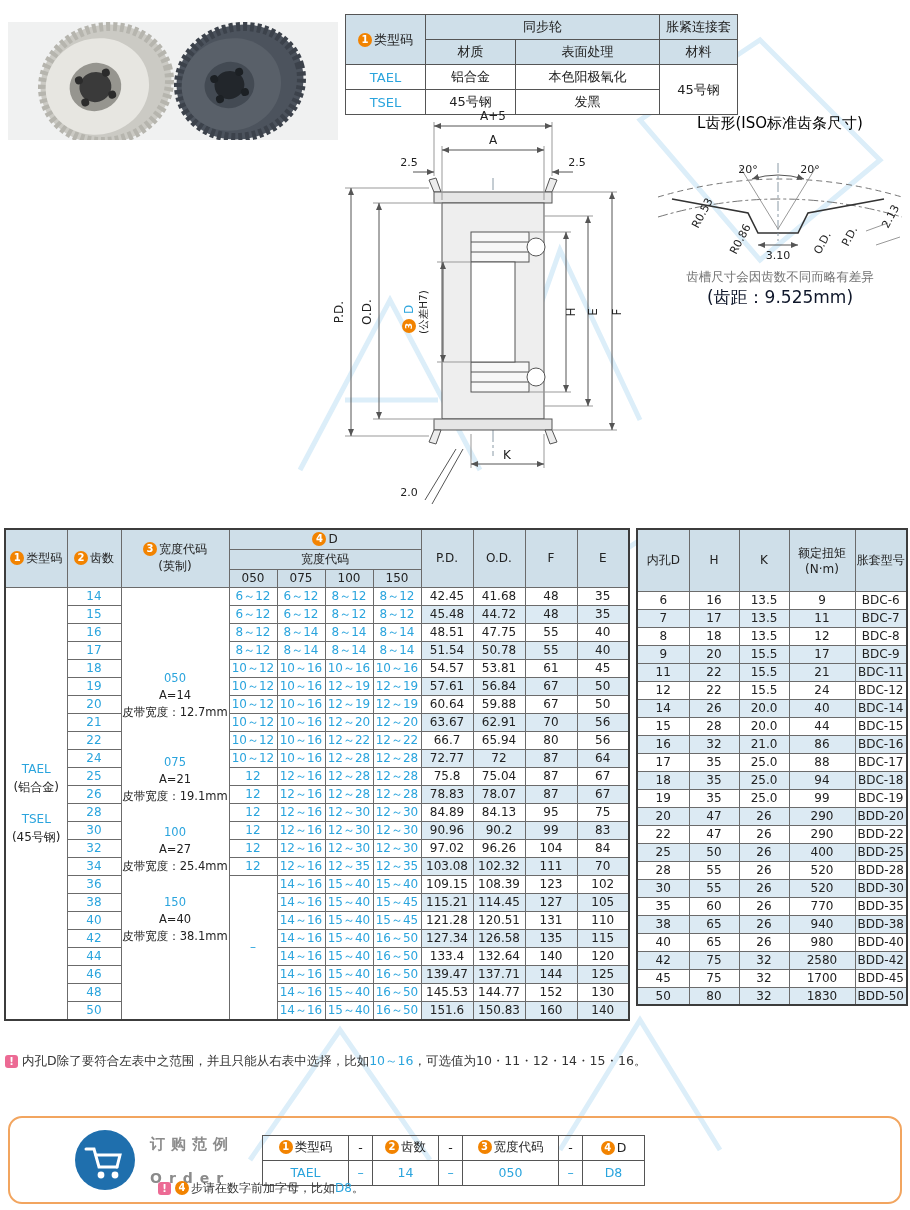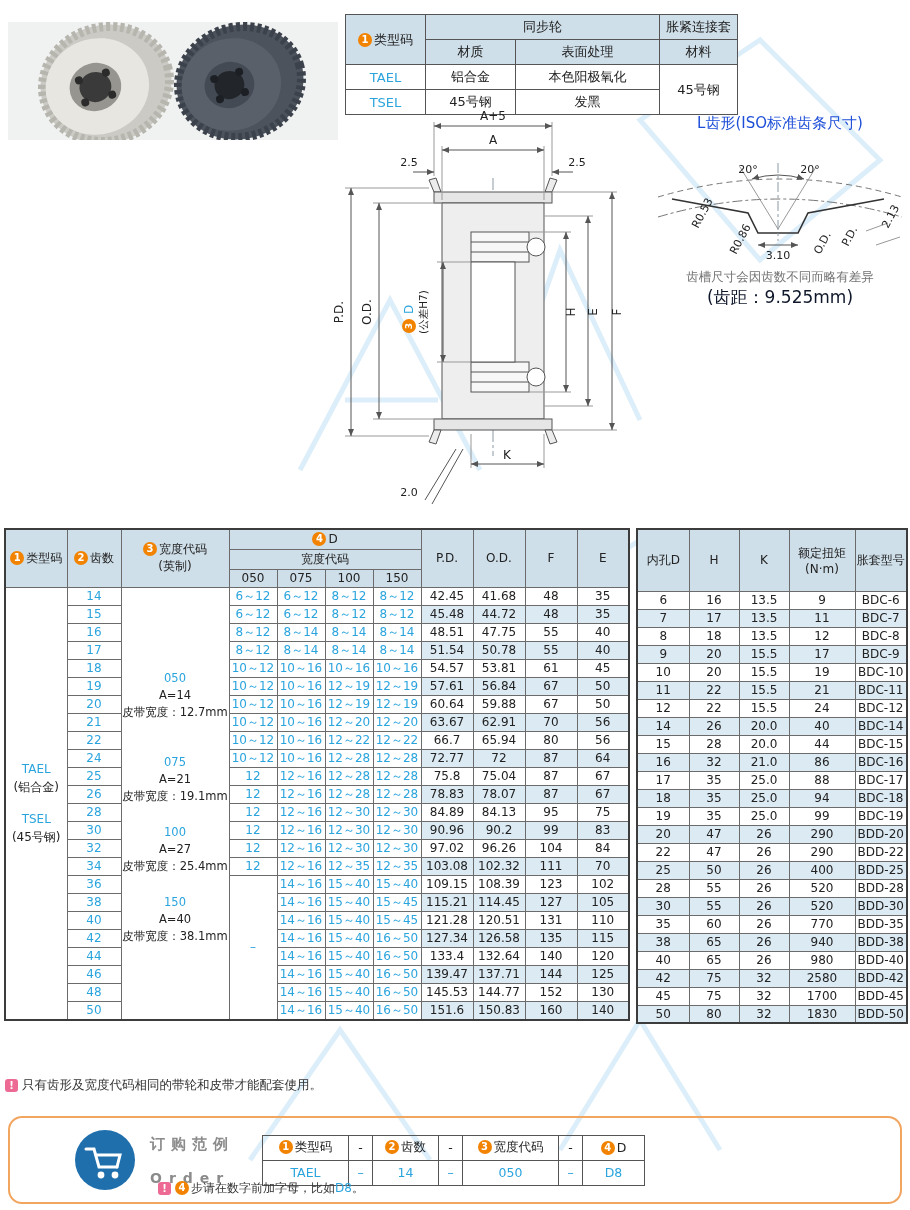--- a/index.html
+++ b/index.html
@@ -220,21 +220,21 @@
       <line x1="219" y1="330" x2="219" y2="364" stroke="#999"></line>
     <line x1="146" y1="360" x2="219" y2="360" stroke="#555" marker-start="url(#arb)" marker-end="url(#ar)"></line>
     <text x="182" y="355" font-size="12" text-anchor="middle" fill="#222">K</text>
 
     <line x1="131" y1="345" x2="100" y2="396" stroke="#555"></line>
     <line x1="138" y1="345" x2="107" y2="400" stroke="#555"></line>
     <text x="84" y="392" font-size="11" text-anchor="middle" fill="#222">2.0</text>
   </svg>
 
   <div class="abs" style="left:652px; top:114px; width:256px;">
-    <div style="font-size:15px; text-align:center; color:#1d4ed8;">L齿形(ISO标准齿条尺寸)</div>
+    <div style="font-size:15px; text-align:center; color:#000000;">L齿形(ISO标准齿条尺寸)</div>
     <svg width="256" height="132" viewBox="0 0 256 132">
       <defs>
         <marker id="ar2" markerWidth="8" markerHeight="8" refX="7" refY="3" orient="auto">
           <path d="M0,0 L7,3 L0,6 z" fill="#555"></path>
         </marker>
         <marker id="arb2" markerWidth="8" markerHeight="8" refX="1" refY="3" orient="auto">
           <path d="M8,0 L1,3 L8,6 z" fill="#555"></path>
         </marker>
       </defs>
 
@@ -641,27 +641,20 @@
           <td>12</td>
           <td>BDC-8</td>
         </tr>
         <tr class="stripe">
           <td>9</td>
           <td>20</td>
           <td>15.5</td>
           <td>17</td>
           <td>BDC-9</td>
         </tr>
-        <tr>
-          <td>10</td>
-          <td>20</td>
-          <td>15.5</td>
-          <td>19</td>
-          <td>BDC-10</td>
-        </tr>
         <tr class="stripe">
           <td>11</td>
           <td>22</td>
           <td>15.5</td>
           <td>21</td>
           <td>BDC-11</td>
         </tr>
         <tr>
           <td>12</td>
           <td>22</td>
@@ -784,22 +777,22 @@
         <tr class="stripe">
           <td>50</td>
           <td>80</td>
           <td>32</td>
           <td>1830</td>
           <td>BDD-50</td>
         </tr>
       </tbody>
   </table>
 
-  <div class="note" style="top:1077px;">
-    <span class="ni">!</span><span>只有齿形及宽度代码相同的带轮和皮带才能配套使用。</span>
+  <div class="note" style="top:1053px;">
+    <span class="ni">!</span><span>内孔D除了要符合左表中之范围，并且只能从右表中选择，比如</span><span class="b">10～16</span><span>，可选值为10・11・12・14・15・16。</span>
   </div>
 
   <div class="order-box">
     <div class="order-inner">
       <svg width="66" height="66" viewBox="0 0 66 66" style="flex:none;">
         <circle cx="33" cy="33" r="30" fill="#1f6fad"></circle>
         <g stroke="#fff" stroke-width="3" fill="none" stroke-linecap="round">
           <path d="M14 22 H22 L27 40 H45"></path>
           <path d="M24 28 H48 L45 40"></path>
         </g>

